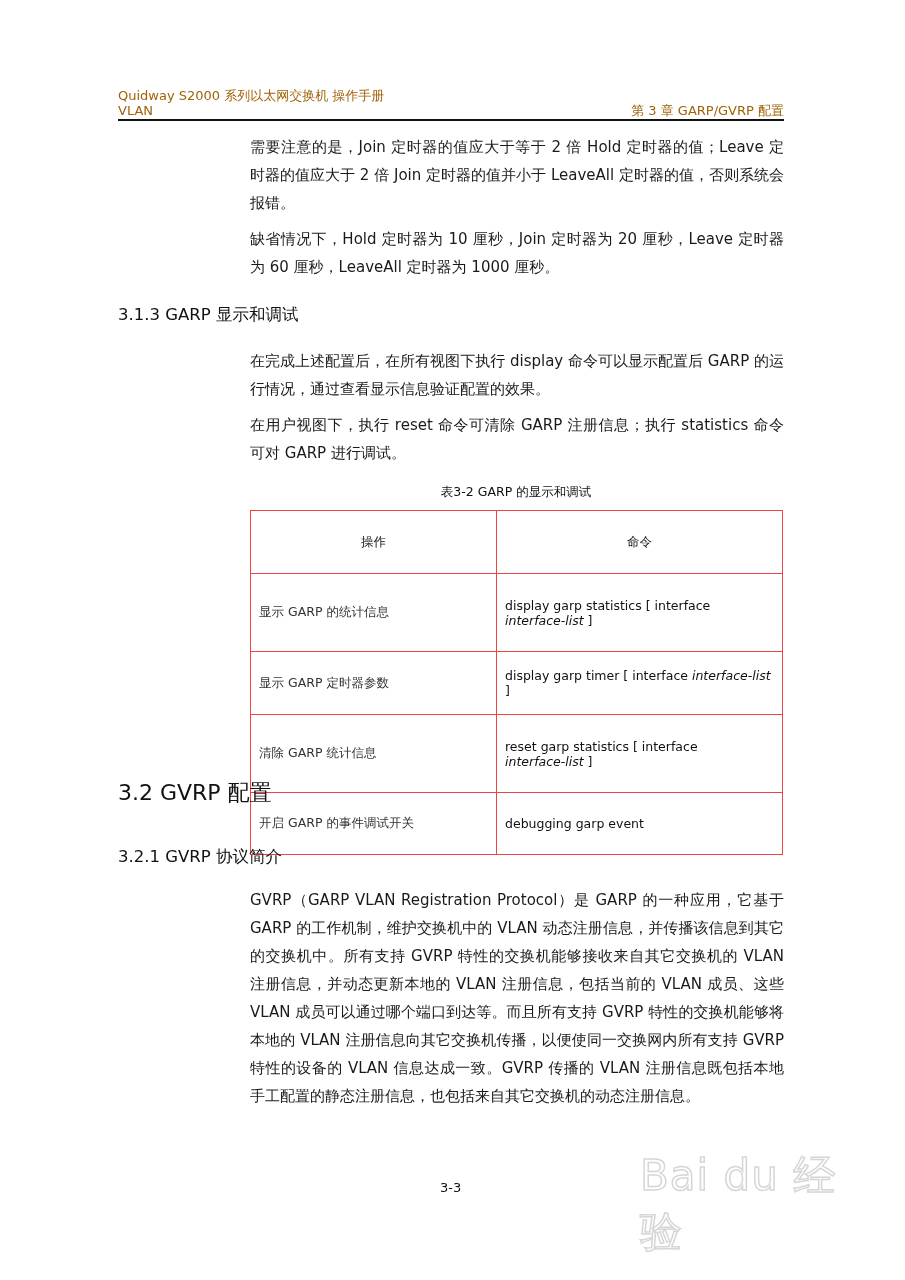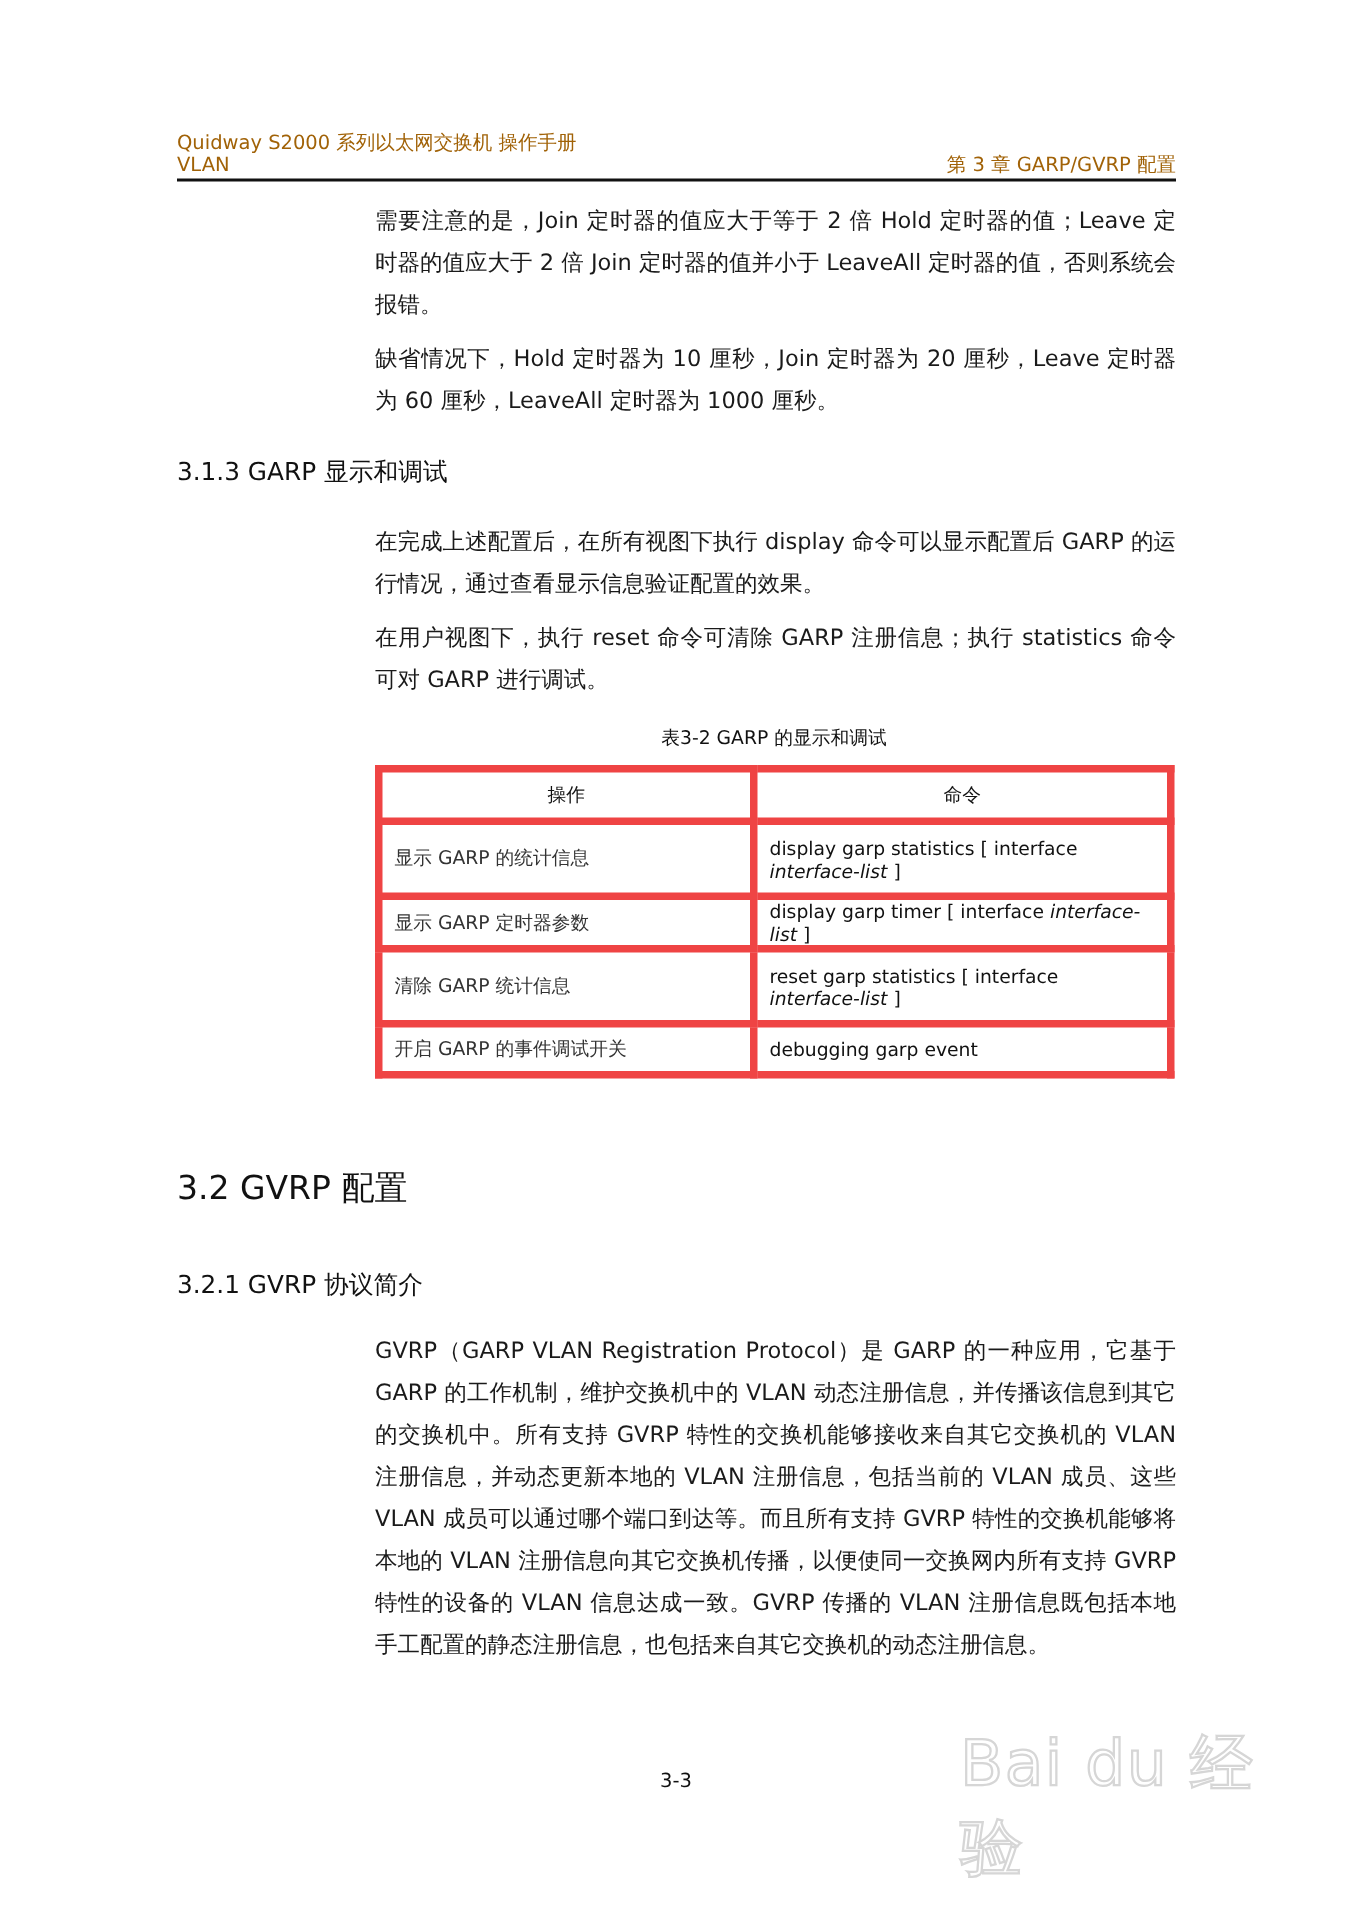--- a/index.html
+++ b/index.html
@@ -10,21 +10,21 @@
   .hdr-rule { position: absolute; left: 118px; top: 119px; width: 666px; height: 0; border-top: 2px solid #111; }
   .para { position: absolute; left: 250px; width: 534px; font-size: 15px; line-height: 28px;
           text-align: justify; color: #1a1a1a; }
   .h3 { position: absolute; left: 118px; font-size: 16.5px; line-height: 22px; color: #111; }
   .h2 { position: absolute; left: 118px; font-size: 22px; line-height: 28px; color: #111; }
   b { font-weight: normal; }
   .caption { position: absolute; left: 250px; width: 532px; top: 484px; text-align: center;
              font-size: 12.5px; line-height: 16px; color: #111; }
   table.cmd { position: absolute; left: 250px; top: 510px; width: 533px; border-collapse: collapse;
               font-size: 12.5px; color: #111; }
-  table.cmd td, table.cmd th { border: 5px solid #ef4444; padding: 0 8px; vertical-align: middle; }
+  table.cmd td, table.cmd th { border: 1px solid #ef4444; padding: 16px 8px; vertical-align: middle; }
   table.cmd th { font-weight: normal; text-align: center; height: 30px; }
   table.cmd td.op { width: 229px; color: #333; }
   table.cmd td.cm { line-height: 15px; }
   table.cmd tr.r2 td { height: 45px; }
   table.cmd tr.r1 td { height: 29px; }
   .page-num { position: absolute; left: 440px; top: 1180px; font-size: 13px; color: #111; }
   .watermark { position: absolute; left: 640px; top: 1148px; width: 230px; height: 120px; color: #e6e6e6; }
   .wm-logo { position: absolute; left: 0; top: 0; font-size: 42px; font-weight: normal;
              letter-spacing: 1px; color: #fff; -webkit-text-stroke: 1.5px #d6d6d6; font-family: "DejaVu Sans", sans-serif; }
   .wm-url { position: absolute; left: 0; top: 70px; font-size: 23px; font-weight: bold; color: #fff;

